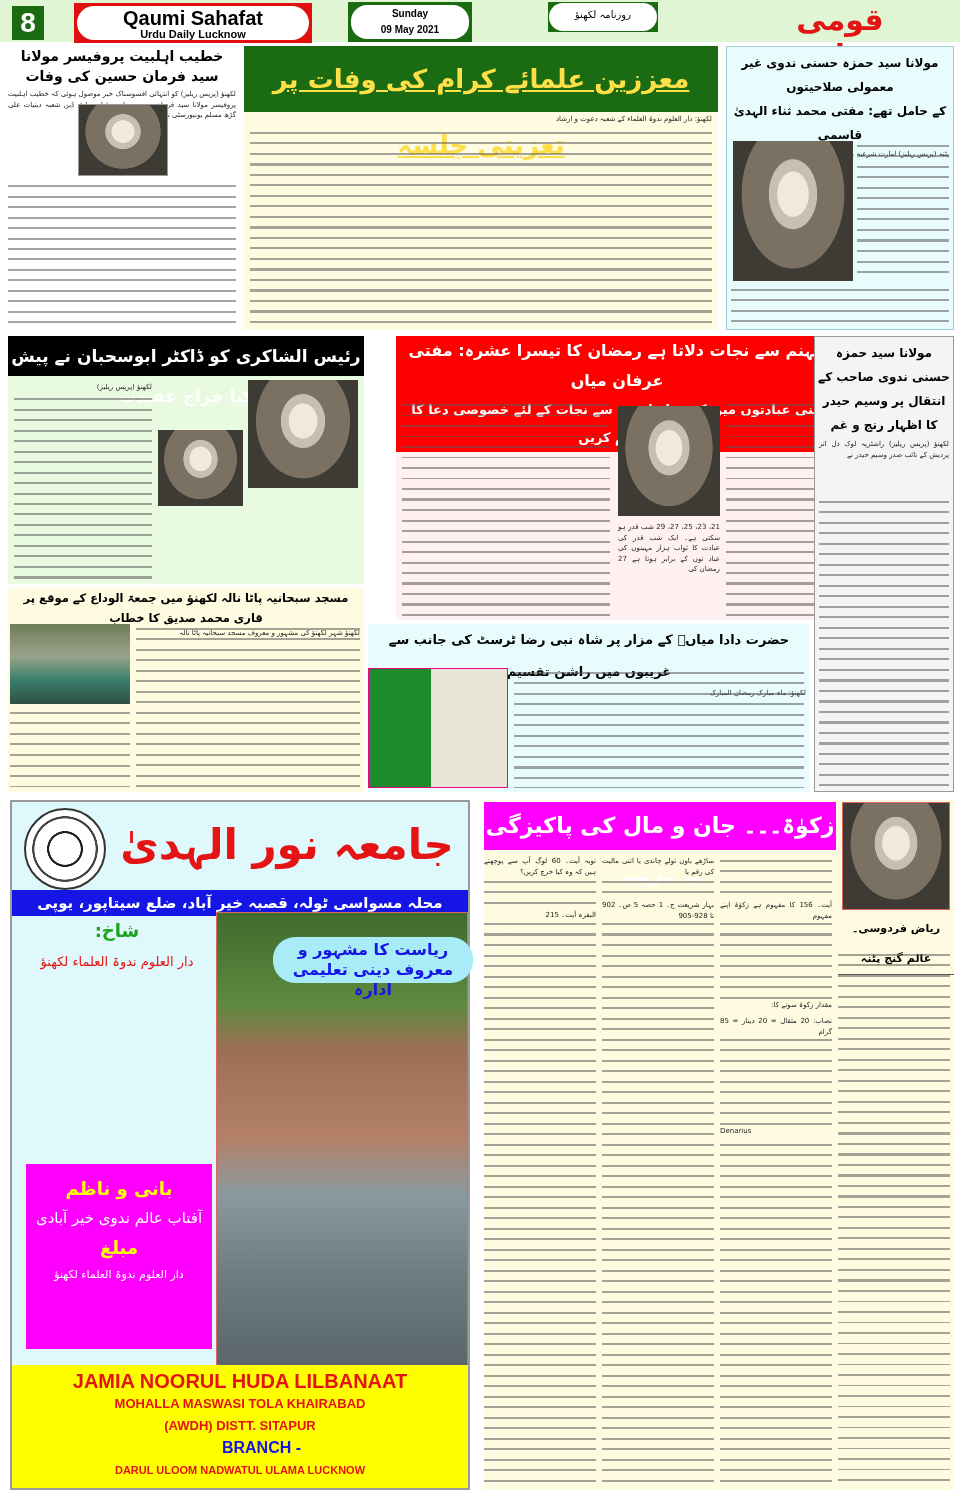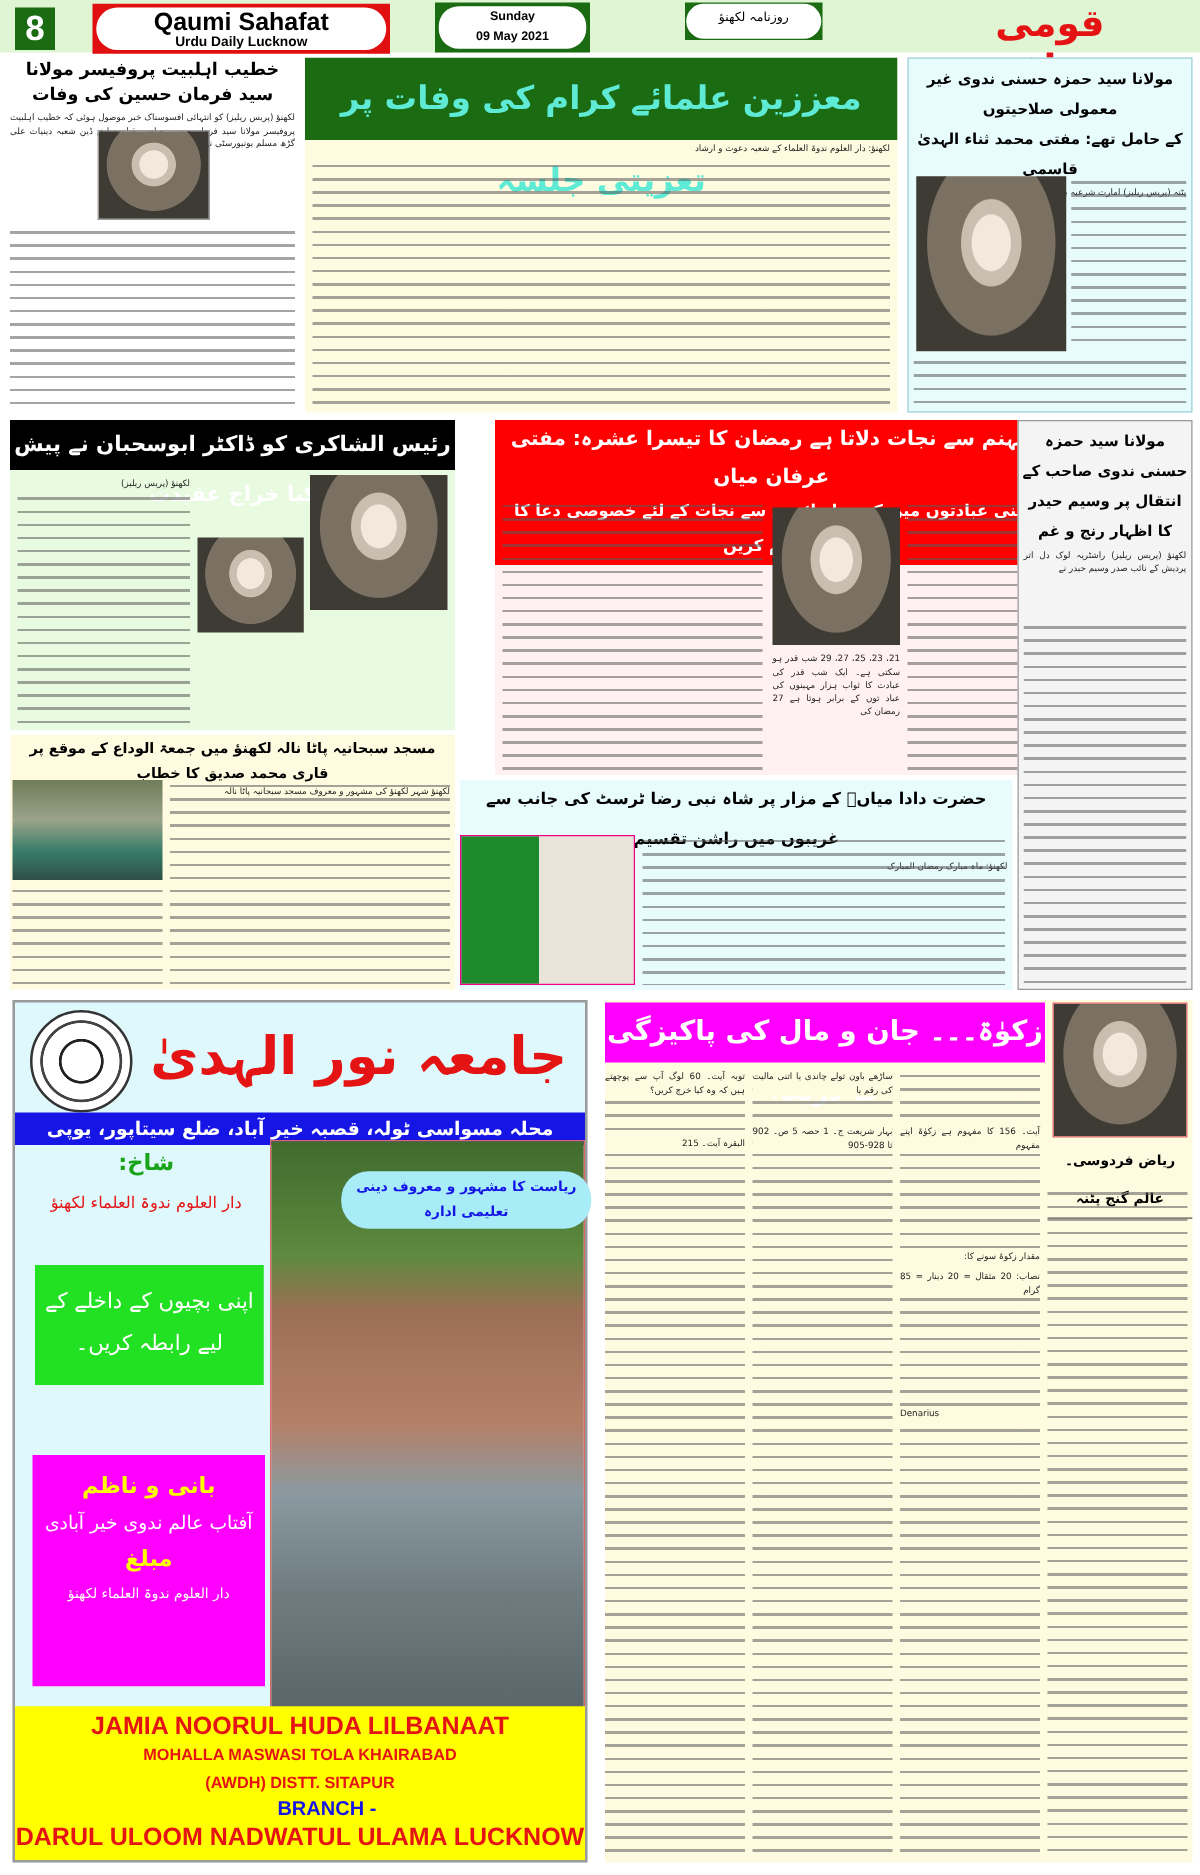--- a/index.html
+++ b/index.html
@@ -34,31 +34,31 @@
 
   
   .ad-left { left: 10px; top: 800px; width: 460px; height: 690px; background: #dff8fb; border: 2px solid #9a9a9a; }
   .ad-title { left: 100px; top: 8px; width: 350px; height: 70px; color: #e51414; font-size: 42px; font-weight: 900; text-align: center; line-height: 70px; }
   .ad-logo { left: 12px; top: 6px; width: 82px; height: 82px; border-radius: 50%; background: radial-gradient(circle, #fff 0 28%, #222 29% 32%, #fff 33% 55%, #444 56% 59%, #fff 60% 100%); border: 2px solid #333; }
   .ad-address { left: 0; top: 88px; width: 456px; height: 26px; background: #1515e6; color: #fff; font-size: 15px; font-weight: bold; text-align: center; line-height: 26px; }
   .ad-branch-label { left: 20px; top: 118px; width: 170px; font-size: 18px; color: #19a319; font-weight: bold; text-align: center; }
   .ad-branch-name { left: 20px; top: 152px; width: 170px; font-size: 13px; color: #e51414; text-align: center; }
   .ad-green { left: 16px; top: 210px; width: 183px; height: 96px; background: #22e022; color: #fff; font-size: 17px; text-align: center; line-height: 34px; padding-top: 12px; }
   .ad-photo { left: 204px; top: 110px; width: 252px; height: 455px; background: linear-gradient(180deg, #3f6b2e 0%, #5d8a3e 20%, #9c6f55 30%, #b48068 50%, #8b9aa0 62%, #6e7c80 80%, #5a6669 100%); border: 1px solid #d66; }
-  .ad-photo-caption { left: 56px; top: 24px; width: 200px; height: 46px; background: #a8ecf7; color: #1515e6; font-size: 11px; font-weight: bold; text-align: center; line-height: 20px; padding-top: 3px; border-radius: 22px; }
+  .ad-photo-caption { left: 56px; top: 24px; width: 200px; height: 46px; background: #a8ecf7; color: #1515e6; font-size: 16px; font-weight: bold; text-align: center; line-height: 20px; padding-top: 3px; border-radius: 22px; }
   .ad-magenta { left: 14px; top: 362px; width: 186px; height: 185px; background: #ff00ff; text-align: center; }
   .ad-mag-title { color: #ffff00; font-size: 18px; font-weight: bold; padding-top: 14px; }
   .ad-mag-name { color: #fff; font-size: 15px; padding-top: 10px; }
   .ad-mag-sub { color: #ffff00; font-size: 18px; font-weight: bold; padding-top: 10px; }
   .ad-mag-org { color: #fff; font-size: 11px; padding-top: 10px; }
   .ad-yellow { left: 0; top: 563px; width: 456px; height: 123px; background: #ffff00; text-align: center; font-family: "Liberation Sans", sans-serif; font-weight: 900; color: #e51414; }
   .ad-y1 { font-size: 20px; padding-top: 4px; line-height: 24px; }
   .ad-y2 { font-size: 13px; line-height: 22px; }
   .ad-y3 { font-size: 16px; line-height: 22px; color: #1515e6; margin-left: 43px; }
-  .ad-y4 { font-size: 20px; line-height: 22px; }
+  .ad-y4 { font-size: 11px; line-height: 22px; }
 </style>
 </head>
 <body>
 
 <div class="abs masthead">
   <div class="abs page-num">8</div>
   <div class="abs paper-name-box">
     <div class="paper-name-inner">
       <div class="paper-name">Qaumi Sahafat</div>
       <div class="paper-sub">Urdu Daily Lucknow</div>
@@ -79,21 +79,21 @@
 <div class="abs story rtl" style="left:8px;top:46px;width:228px;height:280px;">
   <div class="headline" style="font-size:14px;line-height:20px;color:#000;">خطیب اہلبیت پروفیسر مولانا سید فرمان حسین کی وفات</div>
   <div class="body-text" style="margin-top:3px;">لکھنؤ (پریس ریلیز) کو انتہائی افسوسناک خبر موصول ہوئی کہ خطیب اہلبیت پروفیسر مولانا سید فرمان حسین صاحب قبلہ سابق ڈین شعبہ دینیات علی گڑھ مسلم یونیورسٹی نے اس دنیا سے رحلت فرمائی۔</div>
   <div class="abs photo-portrait" style="left:70px;top:58px;width:90px;height:72px;border:1px solid #999;"></div>
   <div class="abs" style="left:0;top:135px;width:228px;height:145px;">
       <div class="lines"></div>
     </div>
 </div>
 
 <div class="abs story rtl" style="left:244px;top:46px;width:474px;height:284px;background:#fffbe0;">
-  <div class="headline" style="background:#1a6b12;color:#5eead4;font-size:26px;line-height:66px;height:66px;">معززین علمائے کرام کی وفات پر تعزیتی جلسہ</div>
+  <div class="headline" style="background:#1a6b12;color:#fde047;font-size:26px;line-height:66px;height:66px;text-decoration:underline;">معززین علمائے کرام کی وفات پر تعزیتی جلسہ</div>
   <div class="body-text" style="padding:2px 6px;">لکھنؤ: دار العلوم ندوۃ العلماء کے شعبہ دعوت و ارشاد</div>
   <div class="abs" style="left:6px;top:82px;width:462px;height:196px;">
       <div class="lines"></div>
     </div>
 </div>
 
 <div class="abs story rtl" style="left:726px;top:46px;width:228px;height:284px;background:#e8fbfd;border:1px solid #9ccfd8;">
   <div class="headline" style="font-size:12px;line-height:24px;color:#000;padding-top:4px;">مولانا سید حمزہ حسنی ندوی غیر معمولی صلاحیتوں</div>
   <div class="headline" style="font-size:12px;line-height:24px;color:#000;">کے حامل تھے: مفتی محمد ثناء الہدیٰ قاسمی</div>
   <div class="body-text" style="padding:2px 4px;">پٹنہ (پریس ریلیز) امارت شرعیہ بہار، اڈیشہ و جھارکھنڈ</div>
@@ -157,21 +157,20 @@
       <div class="lines"></div>
     </div>
 </div>
 
 <div class="abs ad-left">
   <div class="abs ad-logo"></div>
   <div class="abs ad-title rtl">جامعہ نور الہدیٰ للبنات</div>
   <div class="abs ad-address rtl">محلہ مسواسی ٹولہ، قصبہ خیر آباد، ضلع سیتاپور، یوپی</div>
   <div class="abs ad-branch-label rtl">شاخ:</div>
   <div class="abs ad-branch-name rtl">دار العلوم ندوۃ العلماء لکھنؤ</div>
-  <div class="abs ad-green rtl">اپنی بچیوں کے داخلے کے لیے رابطہ کریں۔</div>
   <div class="abs ad-photo">
     <div class="abs ad-photo-caption rtl">ریاست کا مشہور و معروف دینی تعلیمی ادارہ</div>
   </div>
   <div class="abs ad-magenta rtl">
     <div class="ad-mag-title">بانی و ناظم</div>
     <div class="ad-mag-name">آفتاب عالم ندوی خیر آبادی</div>
     <div class="ad-mag-sub">مبلغ</div>
     <div class="ad-mag-org">دار العلوم ندوۃ العلماء لکھنؤ</div>
   </div>
   <div class="abs ad-yellow">

